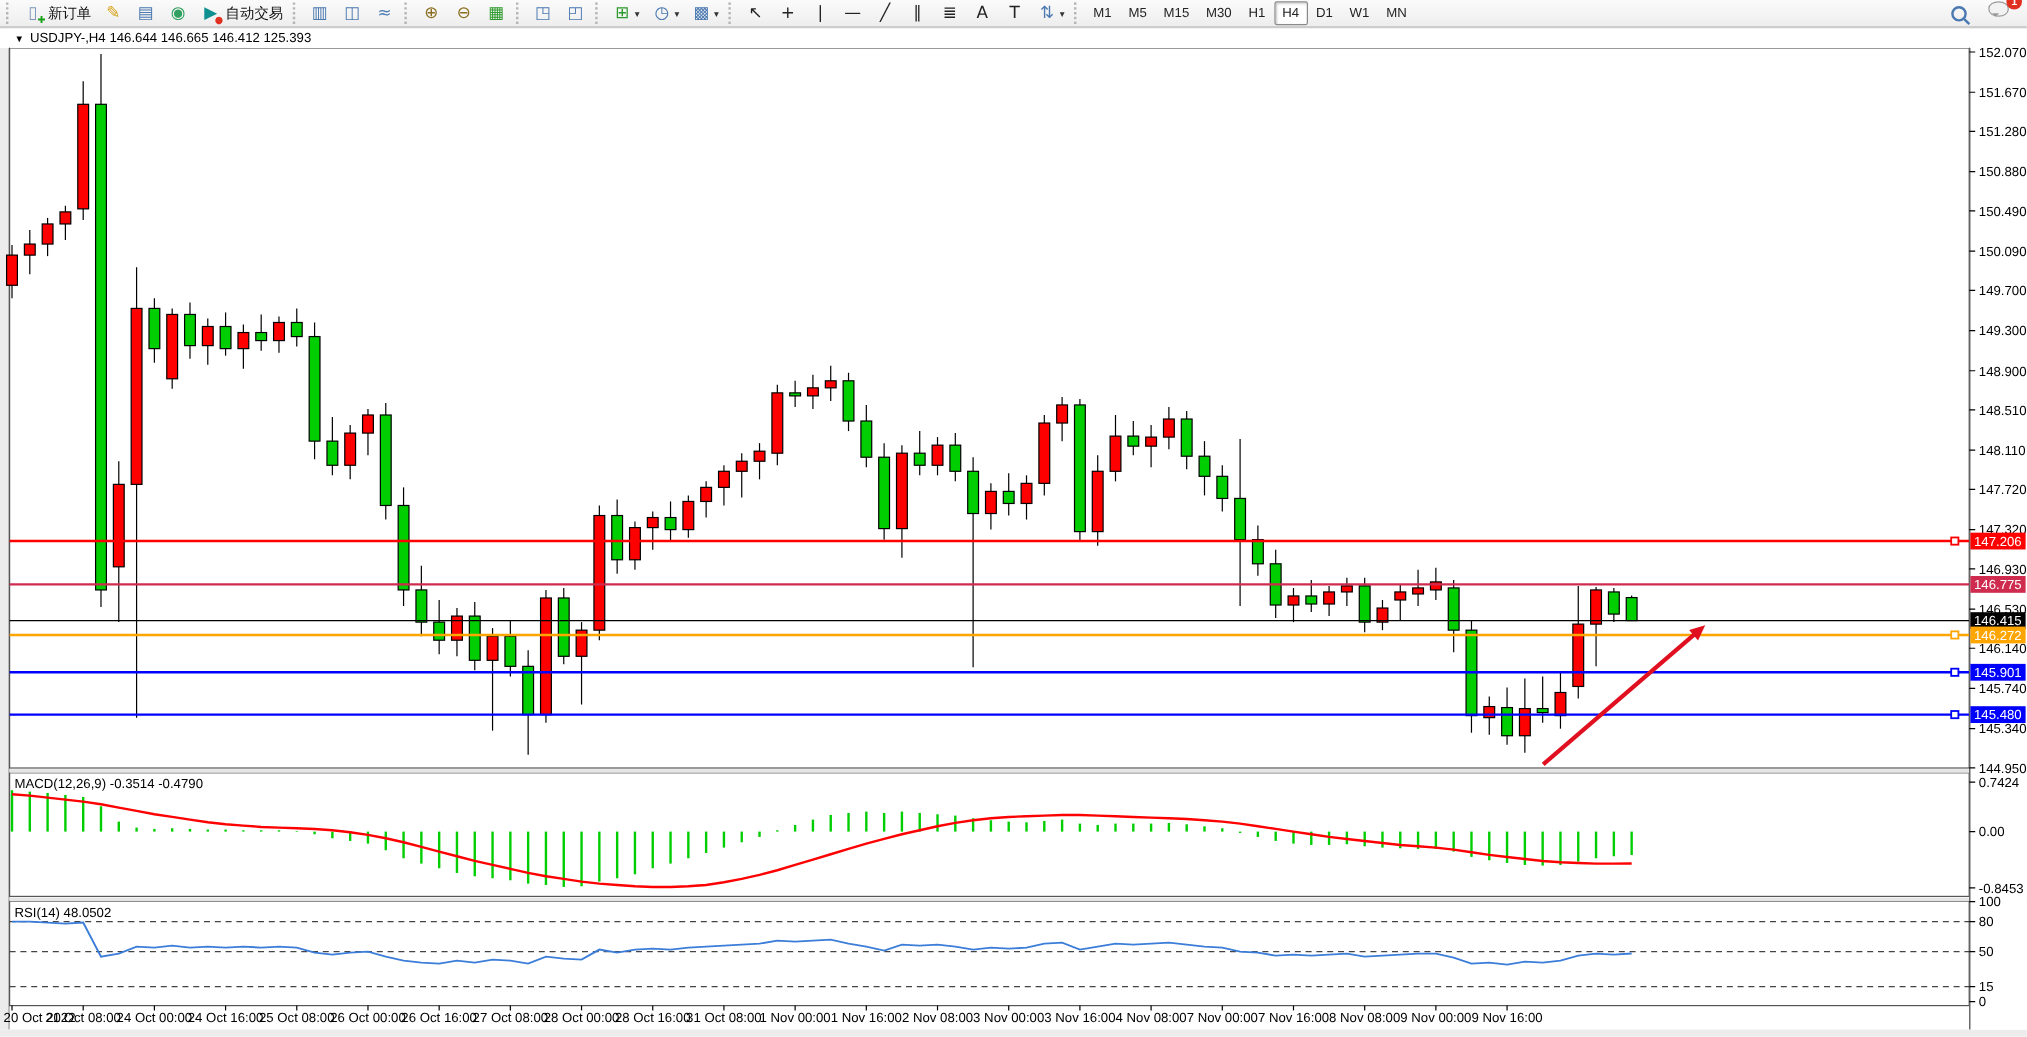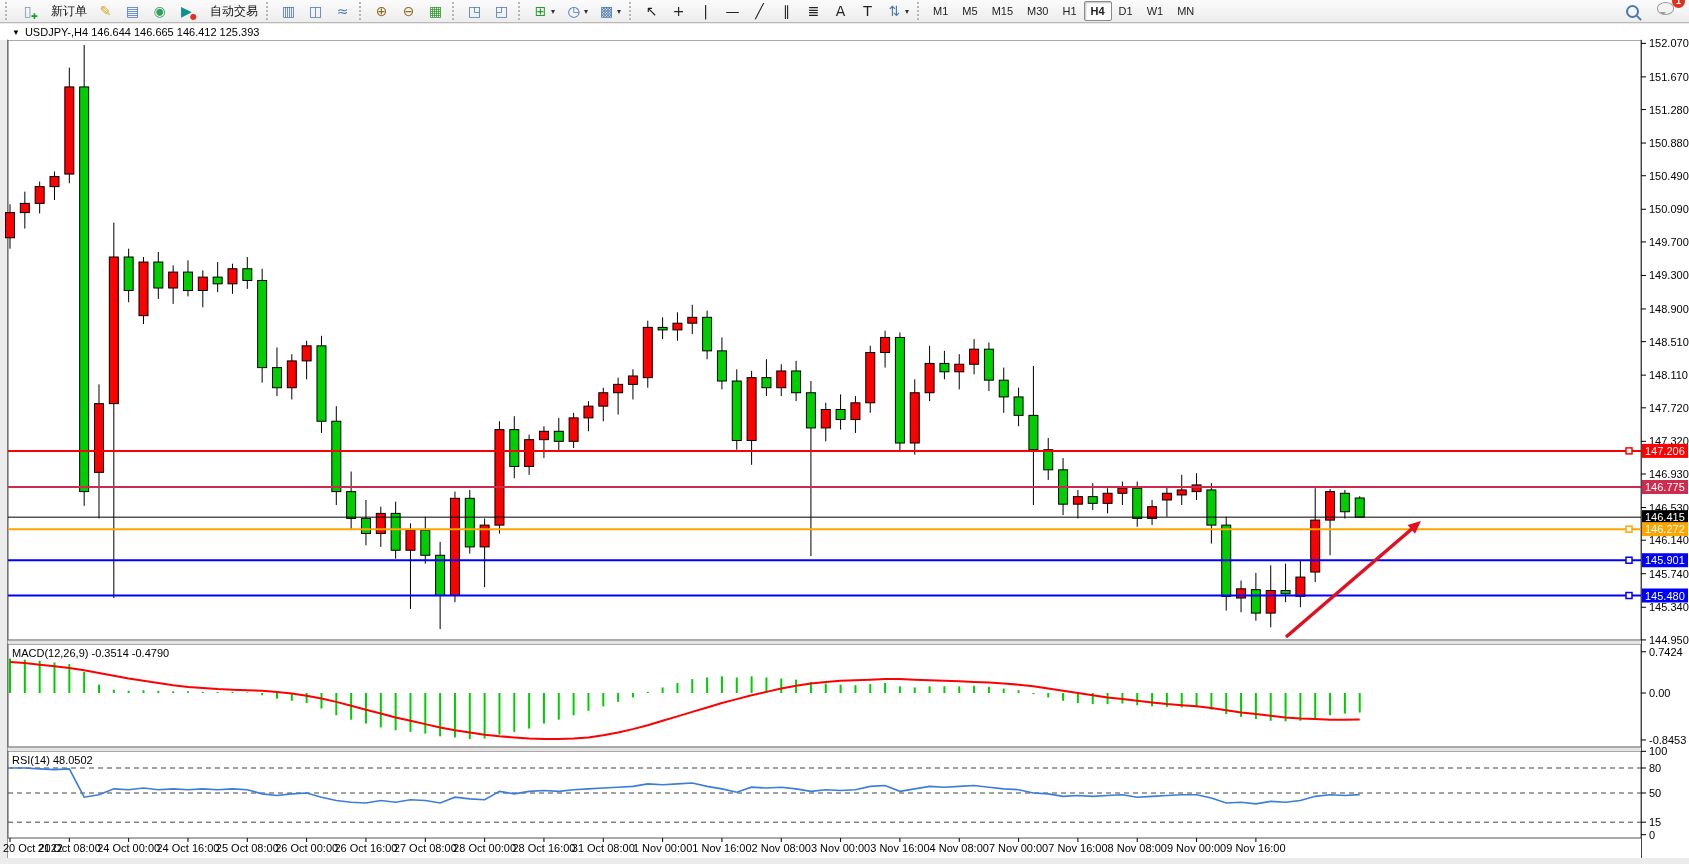--- a/index.html
+++ b/index.html
@@ -5,27 +5,27 @@
   html,body{margin:0;padding:0;}
   body{width:1689px;height:864px;overflow:hidden;background:#ececec;
        font-family:"Liberation Sans","DejaVu Sans",sans-serif;position:relative;}
   
   .toolbar{position:absolute;left:0;top:0;width:1689px;height:23px;z-index:5;
            background:linear-gradient(#fbfbfb,#ededed);border-bottom:1px solid #b8b8b8;
            display:flex;align-items:center;padding:0 2px;box-sizing:border-box;}
   .thandle{width:4px;height:18px;margin:0 3px;border-left:2px dotted #b5b5b5;}
   .tbtn{display:inline-flex;align-items:center;height:21px;padding:0 4px;cursor:default;
         border:1px solid transparent;border-radius:2px;}
-  .tbtn .lbl{font-size:12px;color:#111;margin-left:15px;white-space:nowrap;}
+  .tbtn .lbl{font-size:12px;color:#111;margin-left:4px;white-space:nowrap;}
   .icon{font-family:"DejaVu Sans",sans-serif;font-size:14px;line-height:16px;width:17px;height:16px;
         display:inline-flex;align-items:center;justify-content:center;position:relative;font-style:normal;}
   .icon .ovl{position:absolute;right:-2px;bottom:-2px;font-size:8px;line-height:8px;}
   .caret{font-size:8px;color:#333;margin-left:2px;}
   .tf{font-size:11px;color:#222;padding:3px 6px;border:1px solid transparent;border-radius:2px;text-align:right;}
-  .tf.active{background:#fff;border:1px solid #8a8a8a;box-shadow:inset 1px 1px 2px rgba(0,0,0,.25);font-weight:bold;}
+  .tf.active{background:#fff;border:1px solid #8a8a8a;box-shadow:inset 1px 1px 2px rgba(0,0,0,.25);}
   .toolbar-right{margin-left:auto;display:flex;align-items:center;gap:8px;padding-right:8px;}
   .search-glyph{width:9px;height:9px;border:2px solid #4a78b0;border-radius:50%;position:relative;display:inline-block;}
   .search-glyph::after{content:"";position:absolute;width:6px;height:2px;background:#4a78b0;
         transform:rotate(45deg);left:8px;top:10px;}
   .chat-glyph{width:15px;height:11px;border:1.5px solid #9a9a9a;border-radius:50%/45%;
         background:#f2f2f2;position:relative;display:inline-block;}
   .chat-glyph::after{content:"";position:absolute;left:2px;bottom:-4px;border:3px solid transparent;
         border-top-color:#9a9a9a;}
   .badge{position:absolute;right:-7px;top:-6px;background:#e03020;color:#fff;border-radius:50%;
         width:13px;height:13px;font-size:9px;line-height:13px;text-align:center;font-weight:bold;}

